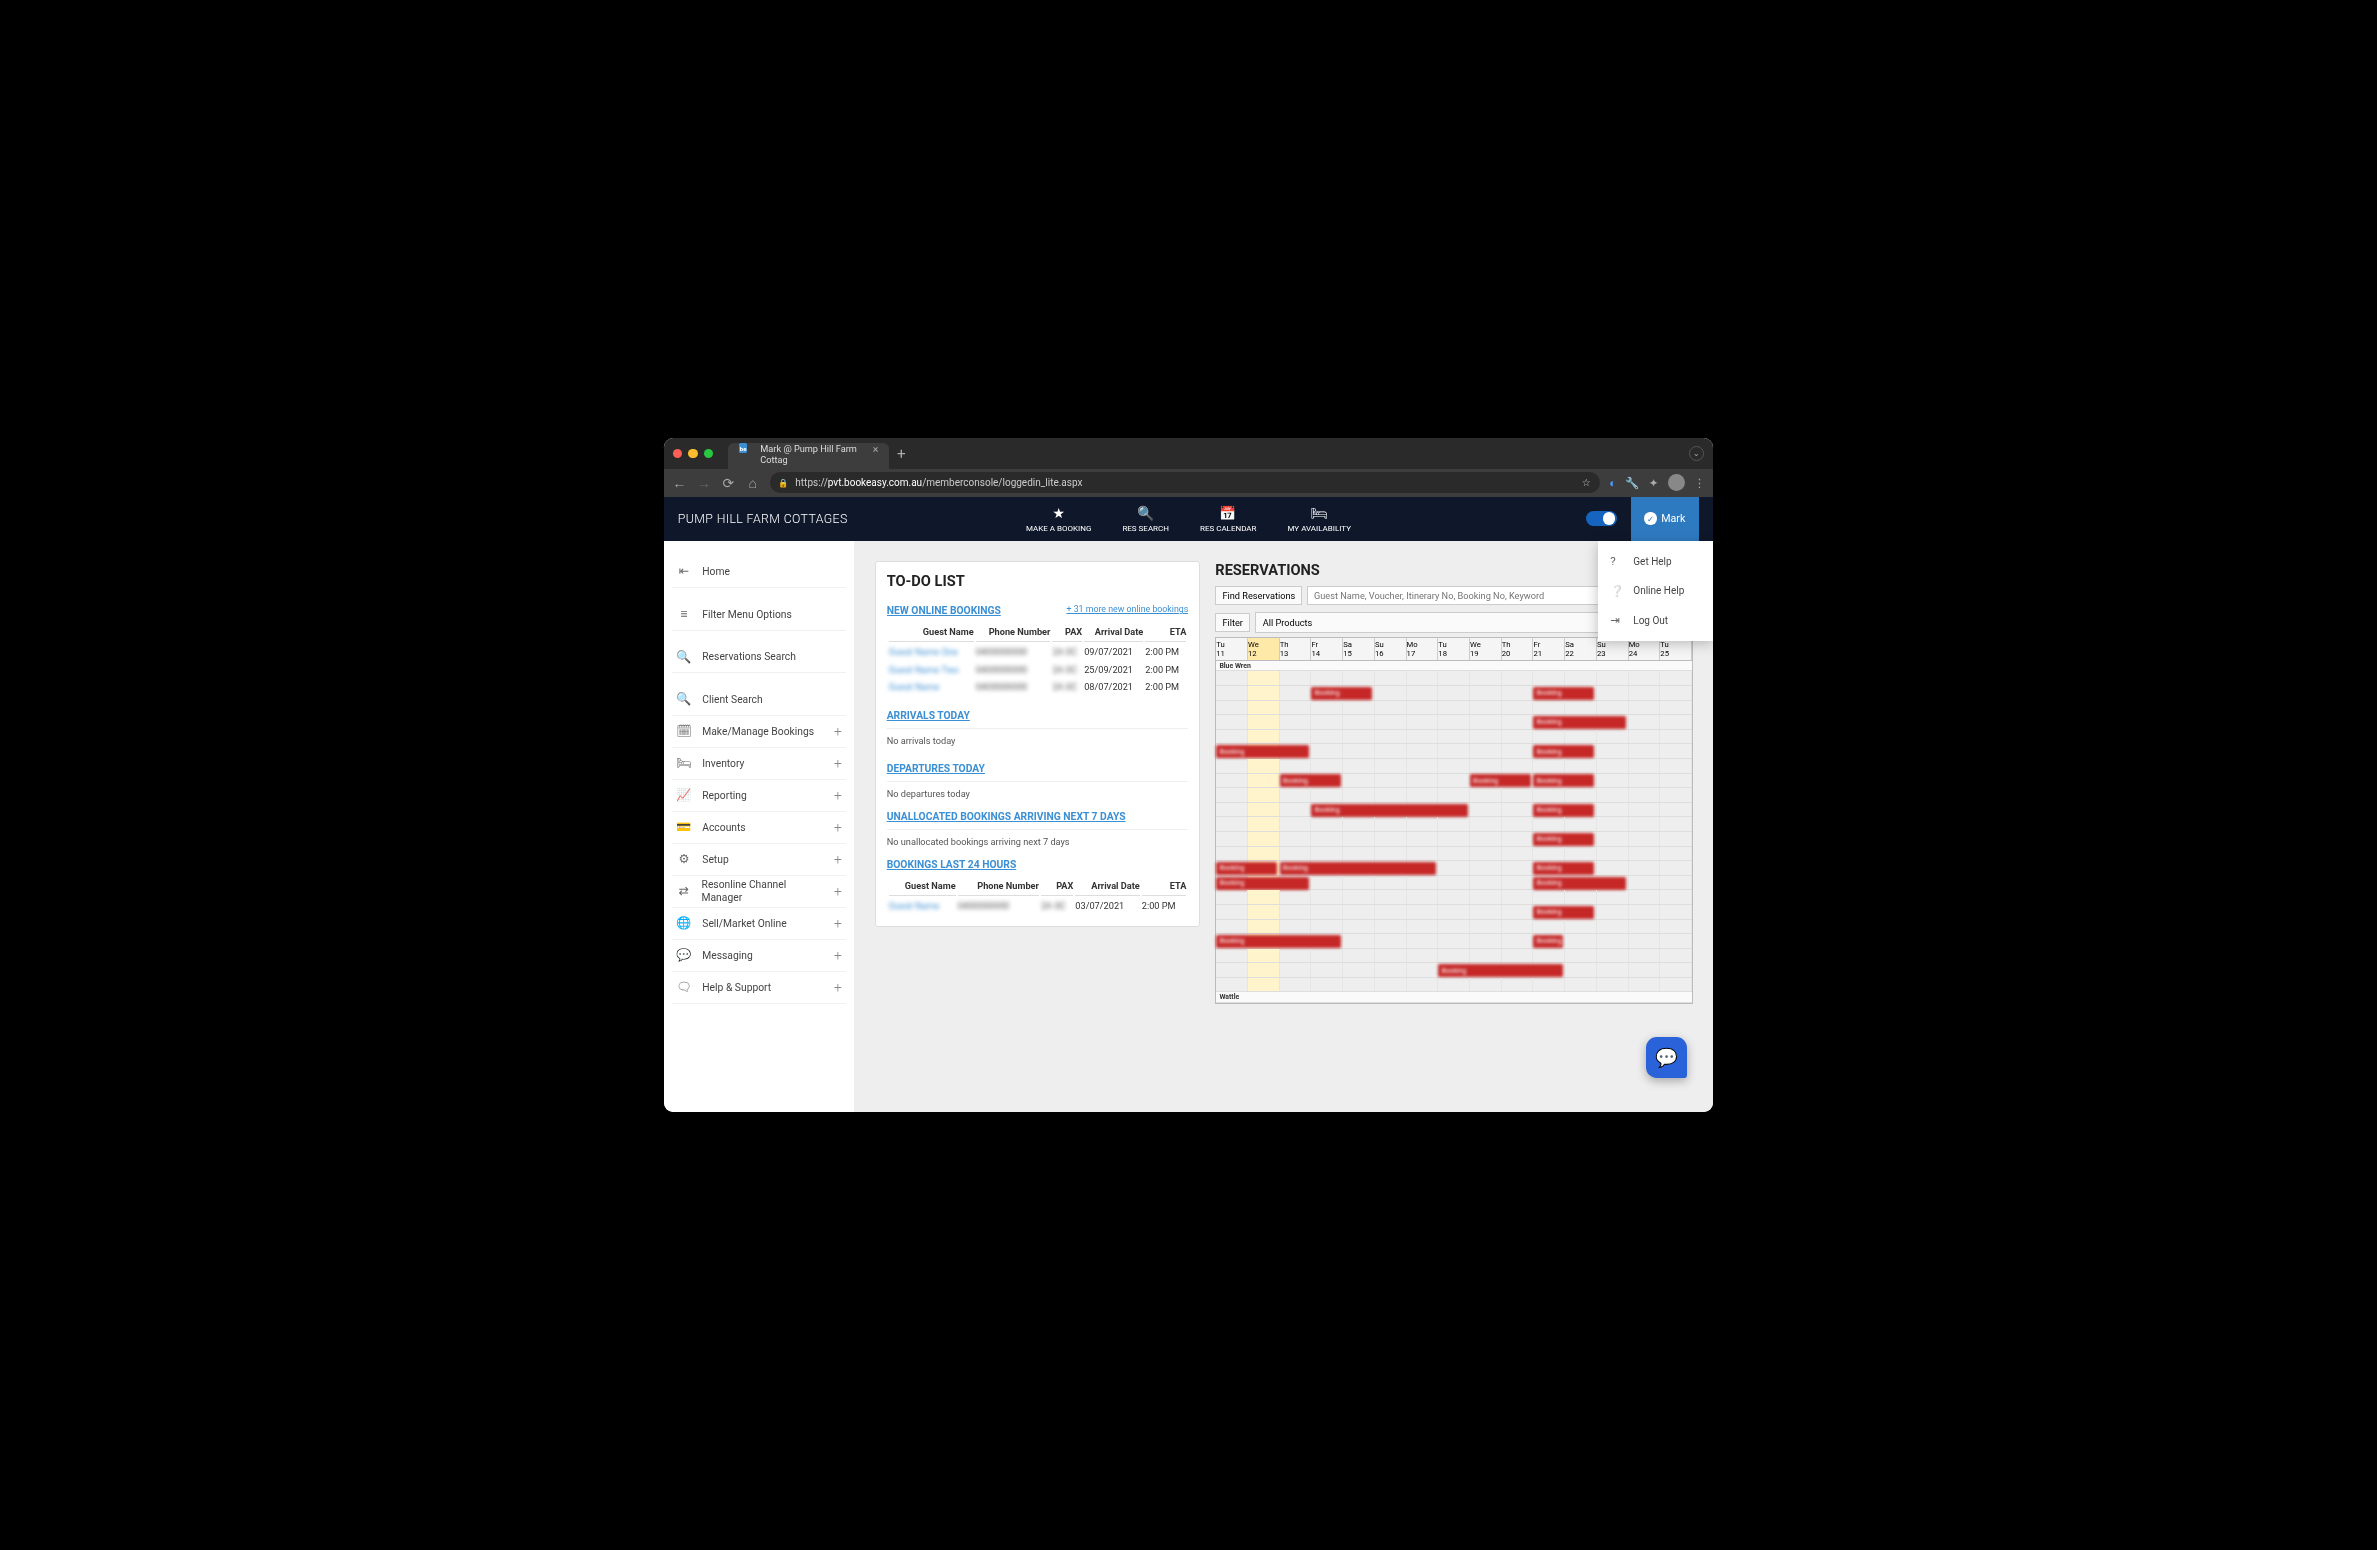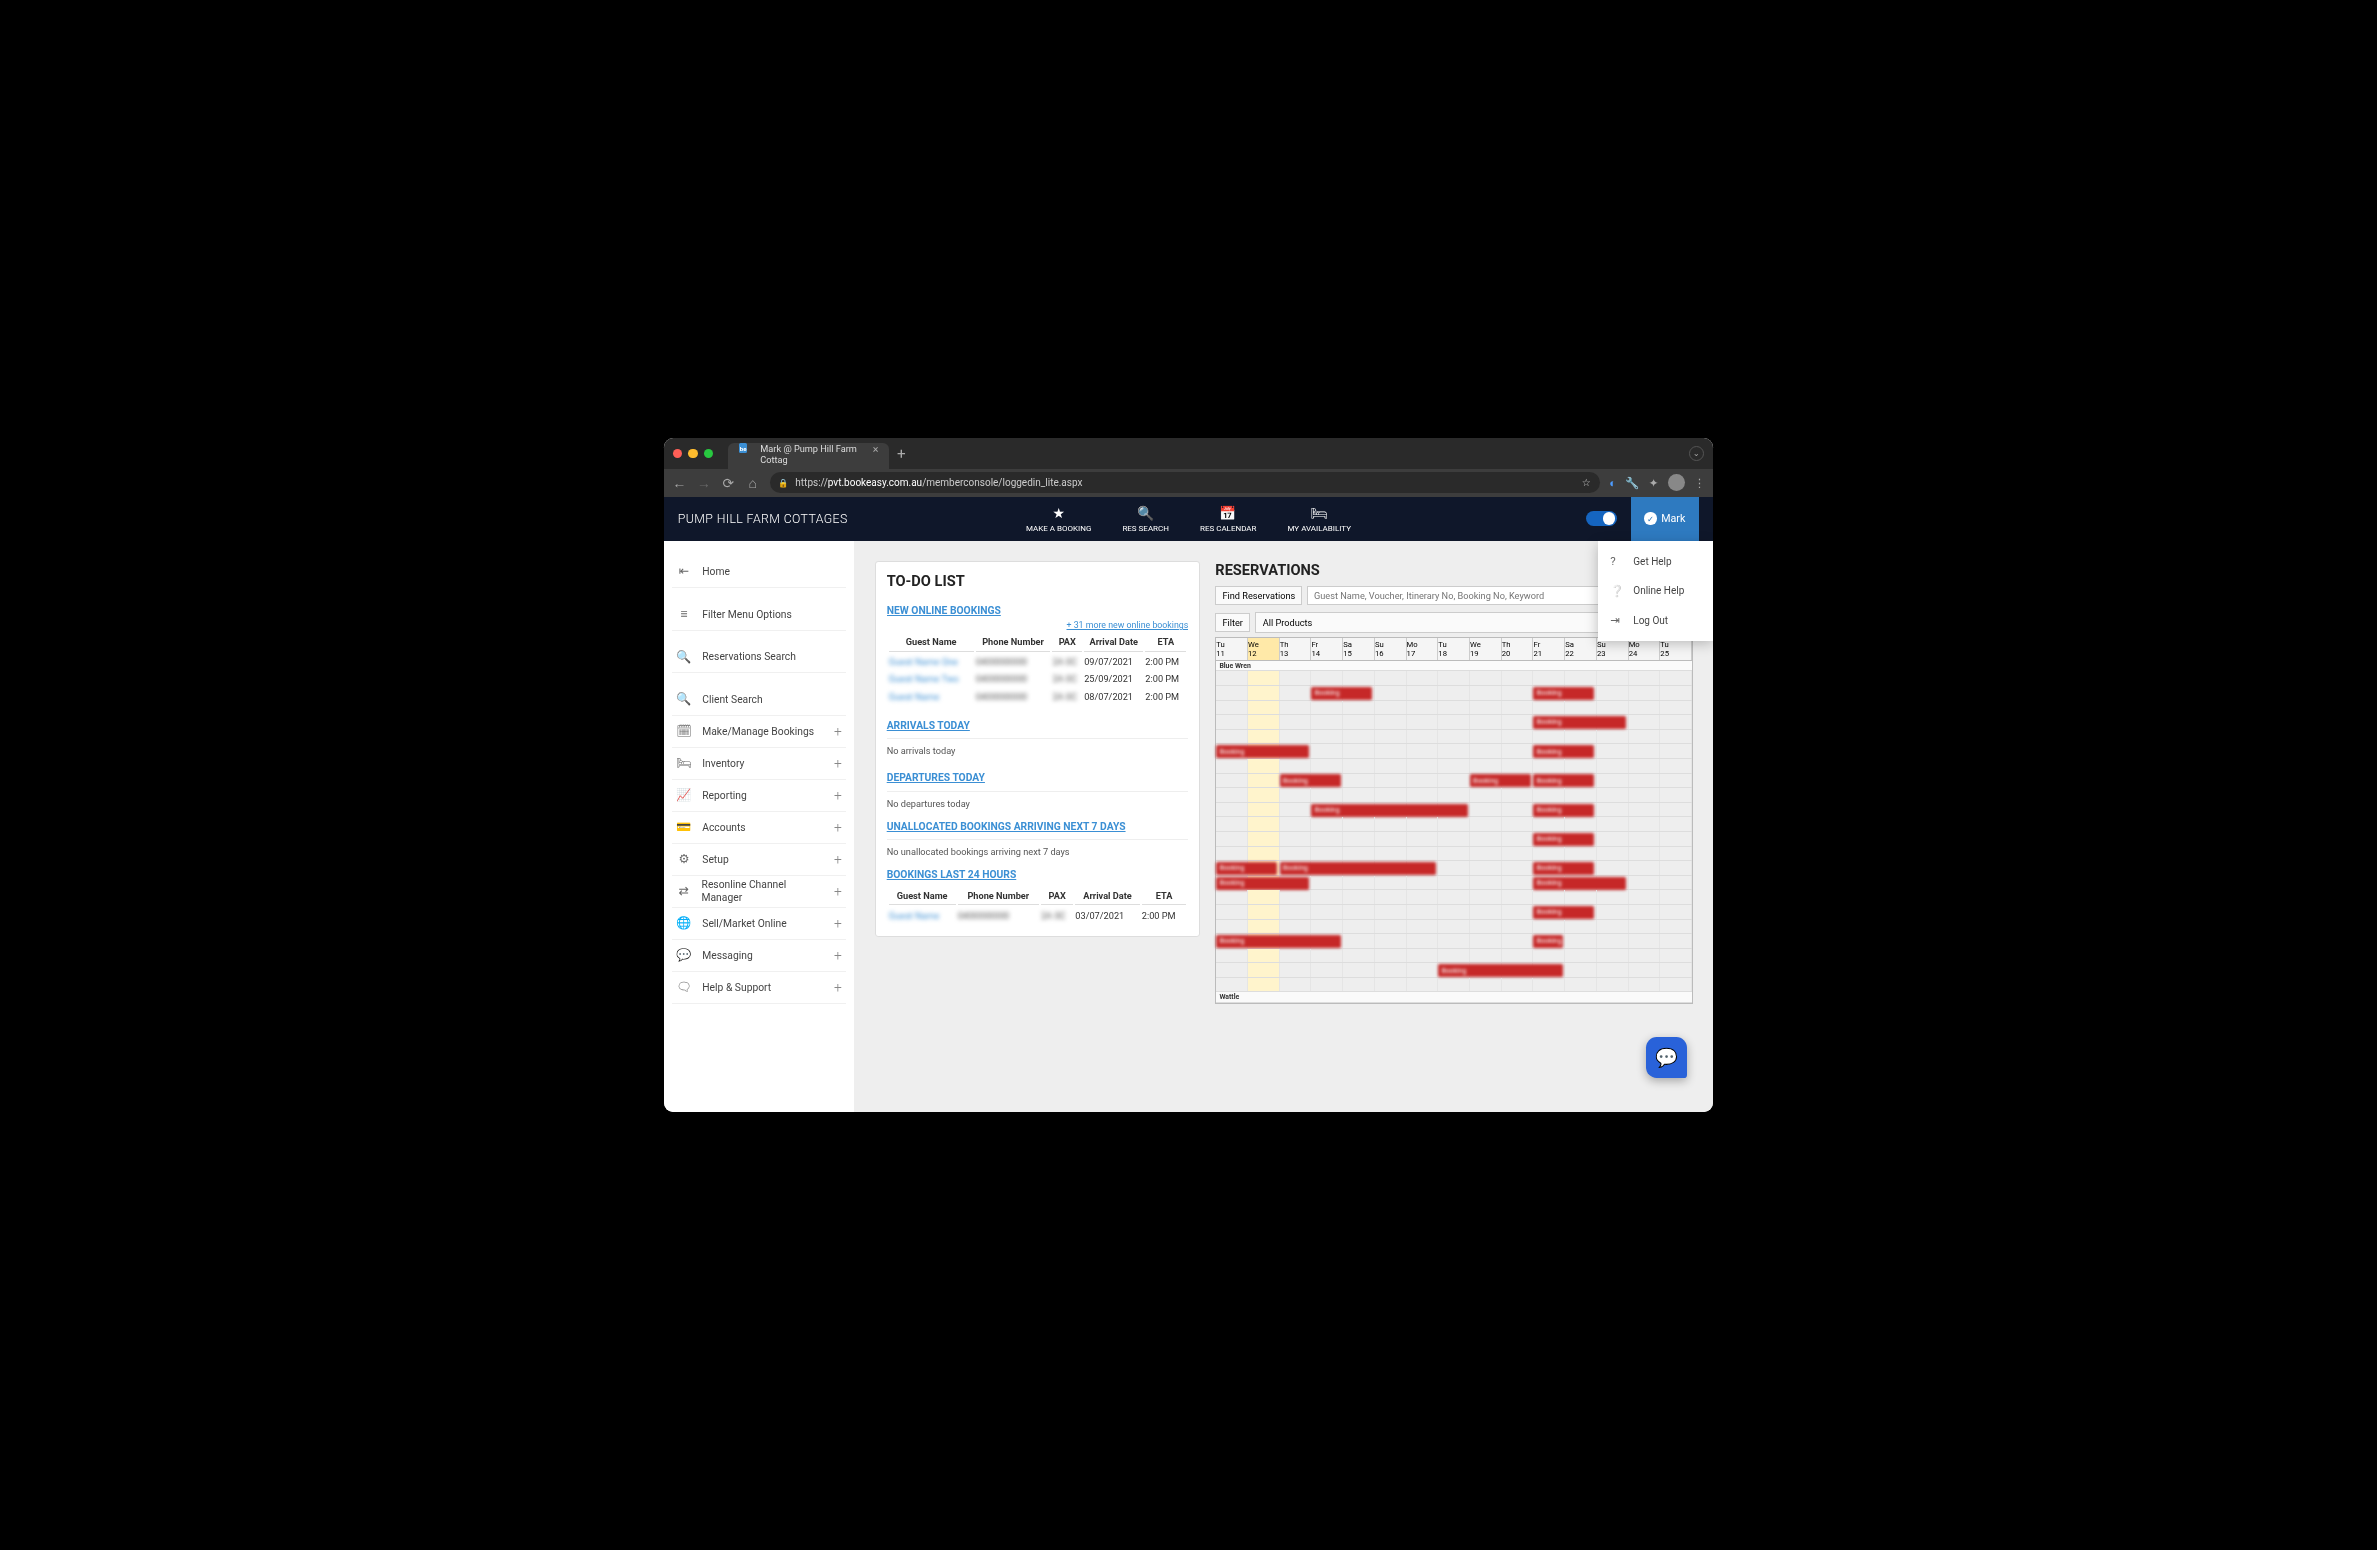--- a/index.html
+++ b/index.html
@@ -40,23 +40,23 @@
 .body { flex:1; display:flex; overflow:hidden;}
 .sidebar { width:191px; background:#fff; padding:15.3px 7.7px; border-right:0.8px solid #eee;}
 .sb-item { height:32px; display:flex; align-items:center; gap:10.7px; padding:0 4.6px; font-size:10.3px; color:#444; cursor:pointer; border-bottom:0.8px solid #f0f0f0;}
 .sb-item .sic{width:15.3px;color:#666;font-size:12.3px;text-align:center;}
 .sb-item .plus{margin-left:auto;color:#888;font-size:13.8px;font-weight:300;}
 .main { flex:1; background:#eee; padding:20px; display:flex; gap:15.3px; overflow:auto;}
 .panel { background:#fff; border:0.8px solid #ddd; border-radius:3.1px; padding:10.7px;}
 .todo { width:325px; align-self:flex-start;}
 .todo h2 { font-size:14.6px; font-weight:700; color:#222; margin-bottom:7.7px;}
 .section-link { color:#3b8fd4; font-size:10.3px; font-weight:700; text-decoration:underline; display:inline-block; margin:6.1px 0 3.1px;}
-.more-link { color:#3b8fd4; font-size:8.8px; text-decoration:underline; float:right; margin-top:22px;}
+.more-link { color:#3b8fd4; font-size:8.8px; text-decoration:underline; float:right; margin-top:6px;}
 .tbl { width:100%; font-size:9.2px; color:#333;}
-.tbl th { text-align:center; font-weight:700; padding:3.8px 0; border-bottom:0.8px solid #ddd;}
+.tbl th { text-align:right; font-weight:700; padding:3.8px 0; border-bottom:0.8px solid #ddd;}
 .tbl td { padding:2.3px 0;}
 .tbl .blur{filter:blur(2.3px);color:#3b8fd4;}
 .tbl .blur2{filter:blur(2.3px);color:#555;}
 .note { font-size:9.2px; color:#555; padding:3.1px 0;}
 hr.sep{border:none;border-top:0.8px solid #eee;margin:3.1px 0;}
 .reservations { flex:1; display:flex; flex-direction:column;}
 .reservations h2 { font-size:14.6px; font-weight:700; color:#222; margin-bottom:7.7px;}
 .search-row { display:flex; gap:4.6px; margin-bottom:6.1px; align-items:center;}
 .search-row .lbl{font-size:9.2px;padding:3.1px 6.1px;border:0.8px solid #ccc;background:#fafafa;}
 .search-row input{flex:1;padding:3.1px 6.1px;font-size:9.2px;border:0.8px solid #ccc;color:#888;}

